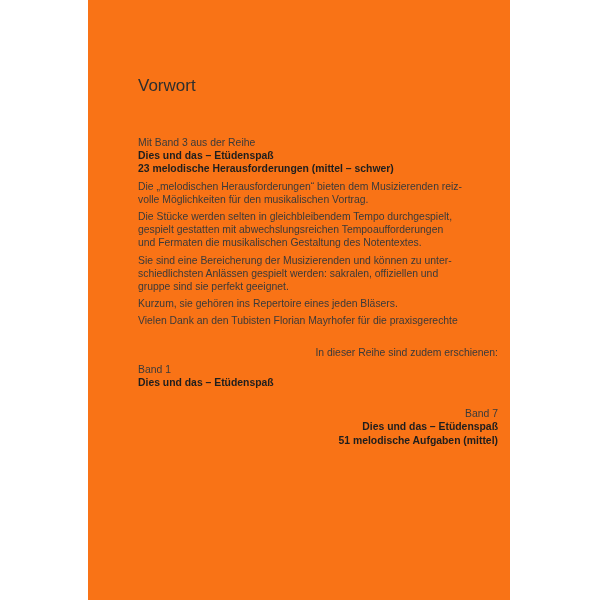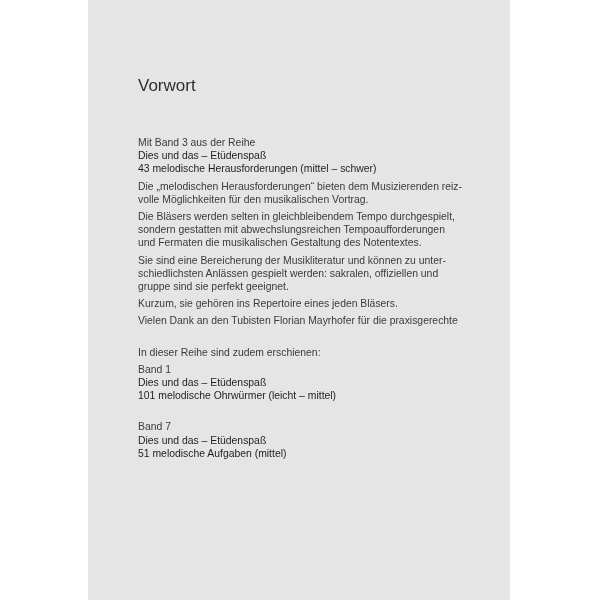--- a/index.html
+++ b/index.html
@@ -9,21 +9,21 @@
       height: 600px;
       background: #ffffff;
       overflow: hidden;
     }
     .page {
       position: absolute;
       left: 88px;
       top: 0;
       width: 422px;
       height: 600px;
-      background: #e5e5e5;
+      background: #f97316;
     }
     .content {
       position: absolute;
       left: 50px;
       top: 0;
       width: 360px;
       font-family: "Liberation Sans", sans-serif;
       color: #3a3a3a;
     }
     .title {
@@ -43,72 +43,71 @@
       line-height: 13.2px;
     }
     .p {
       margin: 0 0 4px 0;
     }
     .line {
       display: block;
       white-space: nowrap;
     }
     .bold {
-      font-weight: normal;
+      font-weight: bold;
       color: #1e1e1e;
     }
-    .gap-lg { margin-top: 18px; }
+    .gap-lg { margin-top: 18px; text-align: right; }
   </style>
 </head>
 <body>
 
 <div class="page">
   <div class="content">
     <div class="title">Vorwort</div>
 
     <div class="body">
       <div class="p">
         <span class="line">Mit Band 3 aus der Reihe</span>
         <span class="line bold">Dies und das – Etüdenspaß</span>
-        <span class="line bold">43 melodische Herausforderungen (mittel – schwer)</span>
+        <span class="line bold">23 melodische Herausforderungen (mittel – schwer)</span>
       </div>
 
       <div class="p">
         <span class="line">Die „melodischen Herausforderungen“ bieten dem Musizierenden reiz-</span>
         <span class="line">volle Möglichkeiten für den musikalischen Vortrag.</span>
       </div>
 
       <div class="p">
-        <span class="line">Die Bläsers werden selten in gleichbleibendem Tempo durchgespielt,</span>
-        <span class="line">sondern gestatten mit abwechslungsreichen Tempoaufforderungen</span>
+        <span class="line">Die Stücke werden selten in gleichbleibendem Tempo durchgespielt,</span>
+        <span class="line">gespielt gestatten mit abwechslungsreichen Tempoaufforderungen</span>
         <span class="line">und Fermaten die musikalischen Gestaltung des Notentextes.</span>
       </div>
 
       <div class="p">
-        <span class="line">Sie sind eine Bereicherung der Musikliteratur und können zu unter-</span>
+        <span class="line">Sie sind eine Bereicherung der Musizierenden und können zu unter-</span>
         <span class="line">schiedlichsten Anlässen gespielt werden: sakralen, offiziellen und</span>
         <span class="line">gruppe sind sie perfekt geeignet.</span>
       </div>
 
       <div class="p">
         <span class="line">Kurzum, sie gehören ins Repertoire eines jeden Bläsers.</span>
       </div>
 
       <div class="p">
         <span class="line">Vielen Dank an den Tubisten Florian Mayrhofer für die praxisgerechte</span>
       </div>
 
       <div class="p gap-lg">
         <span class="line">In dieser Reihe sind zudem erschienen:</span>
       </div>
 
       <div class="p">
         <span class="line">Band 1</span>
         <span class="line bold">Dies und das – Etüdenspaß</span>
-        <span class="line bold">101 melodische Ohrwürmer (leicht – mittel)</span>
       </div>
 
       <div class="p gap-lg">
         <span class="line">Band 7</span>
         <span class="line bold">Dies und das – Etüdenspaß</span>
         <span class="line bold">51 melodische Aufgaben (mittel)</span>
       </div>
     </div>
   </div>
 </div>

